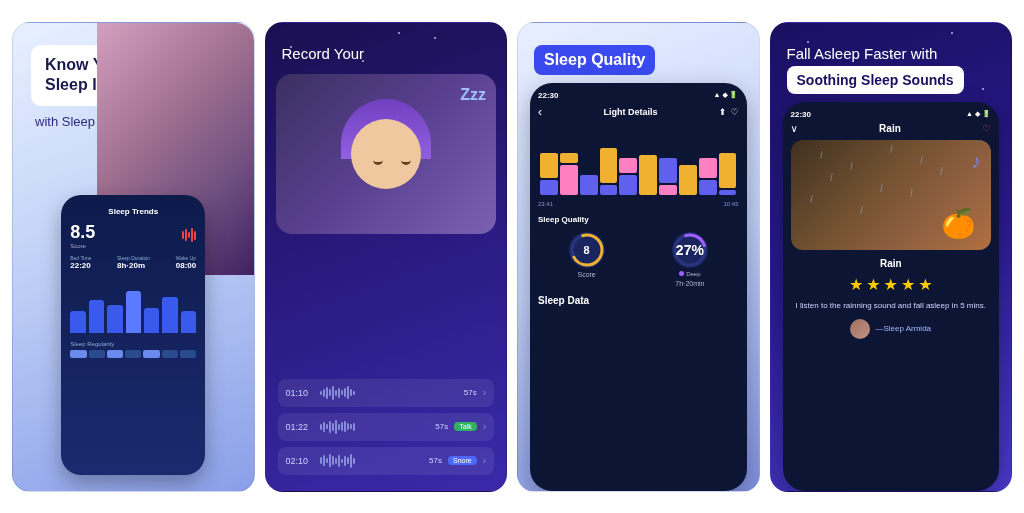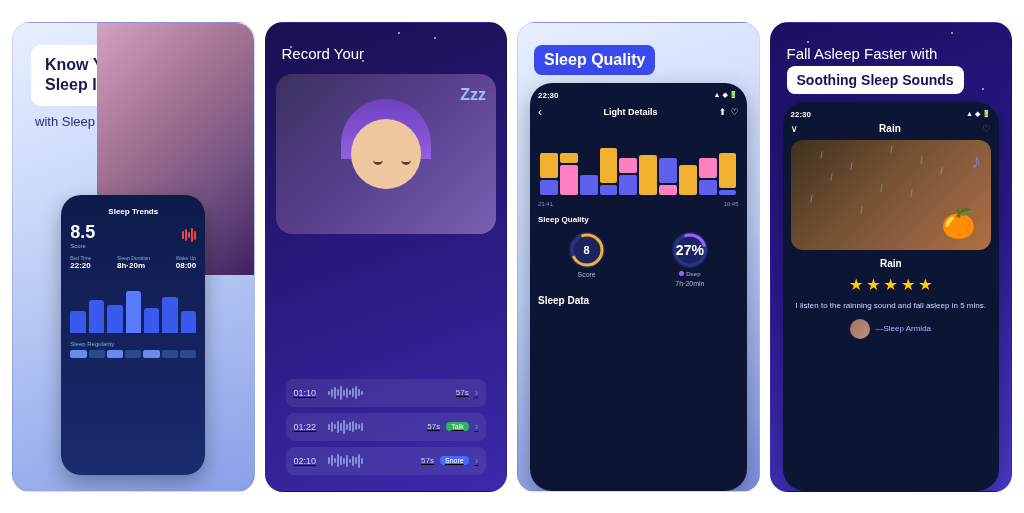--- a/index.html
+++ b/index.html
@@ -275,22 +275,21 @@
       font-weight: 800;
       color: white;
     }
     .snored-time {
       font-size: 12px;
       color: #ccd4ff;
       text-align: center;
       margin-top: 2px;
     }
     .recordings-list {
-      padding: 10px 20px;
-      text-decoration: underline;
+      padding: 10px 12px;
     }
     .rec-item {
       display: flex;
       align-items: center;
       gap: 6px;
       margin-bottom: 6px;
       background: rgba(255,255,255,0.08);
       border-radius: 8px;
       padding: 5px 8px;
     }

